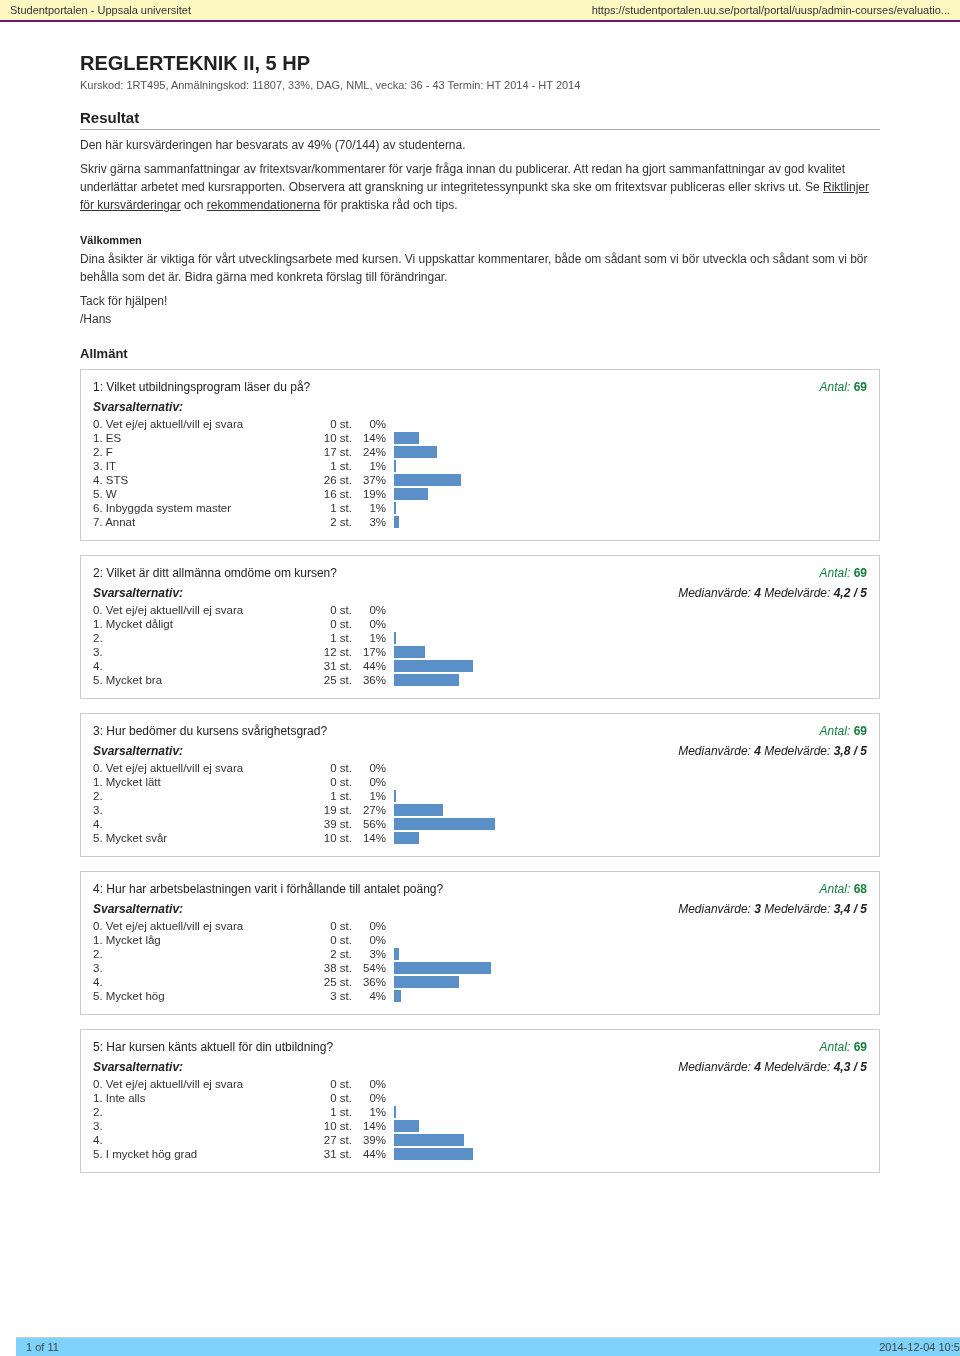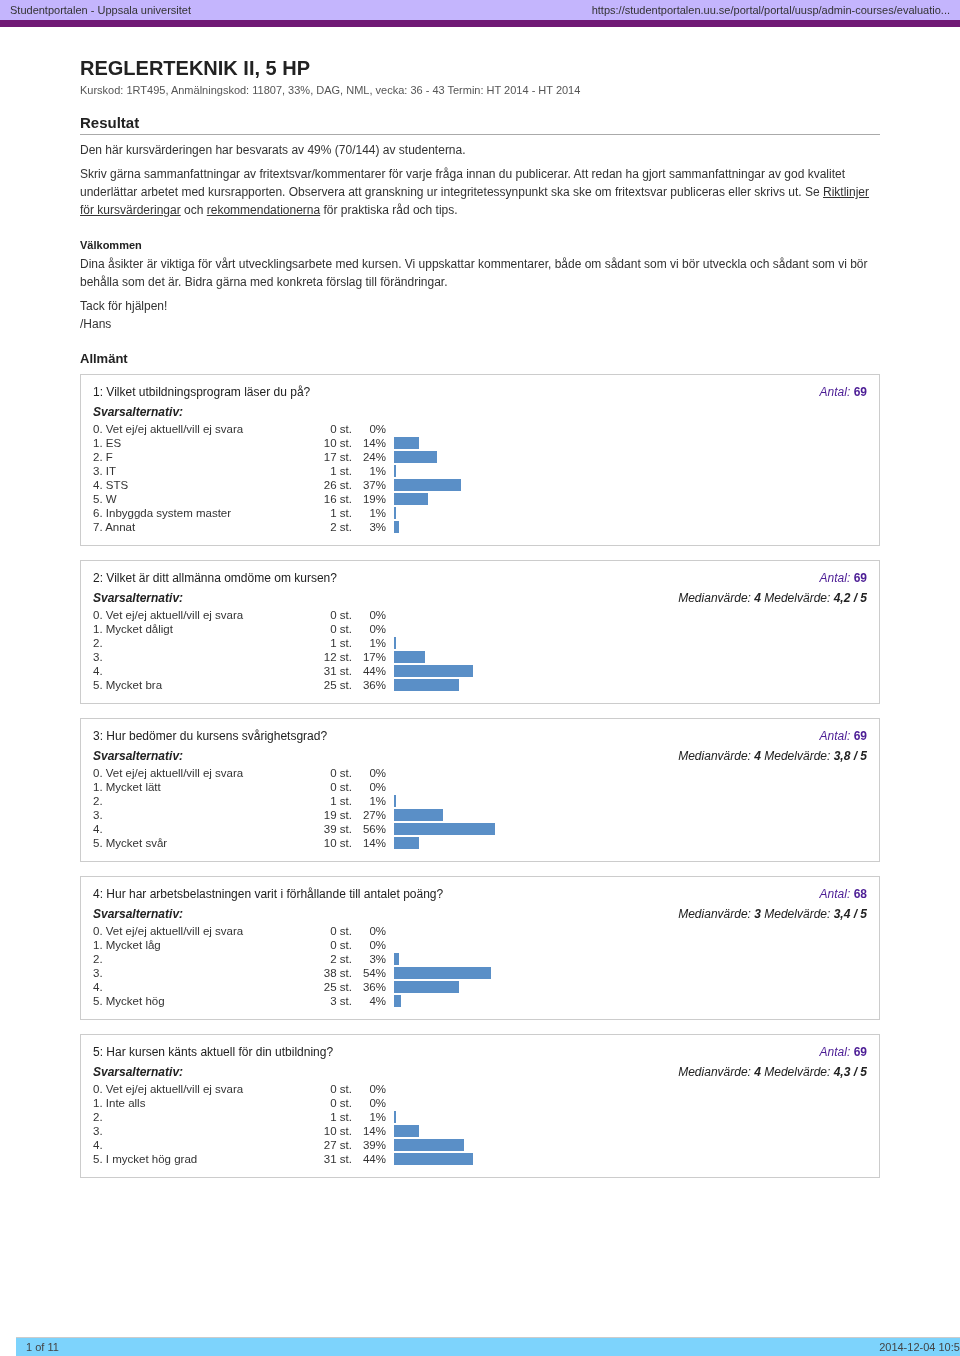--- a/index.html
+++ b/index.html
@@ -6,22 +6,22 @@
     body {
       font-family: Arial, Helvetica, sans-serif;
       font-size: 12px;
       color: #222;
       background: #fff;
     }
     .browser-bar {
       display: flex;
       justify-content: space-between;
       align-items: center;
-      background: #c4b5fd;
-      border-bottom: 7px solid #701a75;
+      background: #fef9c3;
+      border-bottom: 2px solid #701a75;
       padding: 4px 10px;
       font-size: 11px;
       color: #333;
     }
     .page-content {
       padding: 30px 50px 40px 50px;
       max-width: 900px;
       margin: 0 auto;
     }
     h1.course-title {
@@ -81,21 +81,21 @@
       align-items: flex-start;
       margin-bottom: 6px;
     }
     .question-text {
       font-size: 12px;
       font-weight: normal;
       color: #222;
     }
     .question-antal {
       font-size: 12px;
-      color: #4c1d95;
+      color: #15803d;
       white-space: nowrap;
       margin-left: 10px;
     }
     .question-antal span.label {
       font-style: italic;
     }
     .question-antal span.value {
       font-weight: bold;
     }
     .svarsalternativ-label {

